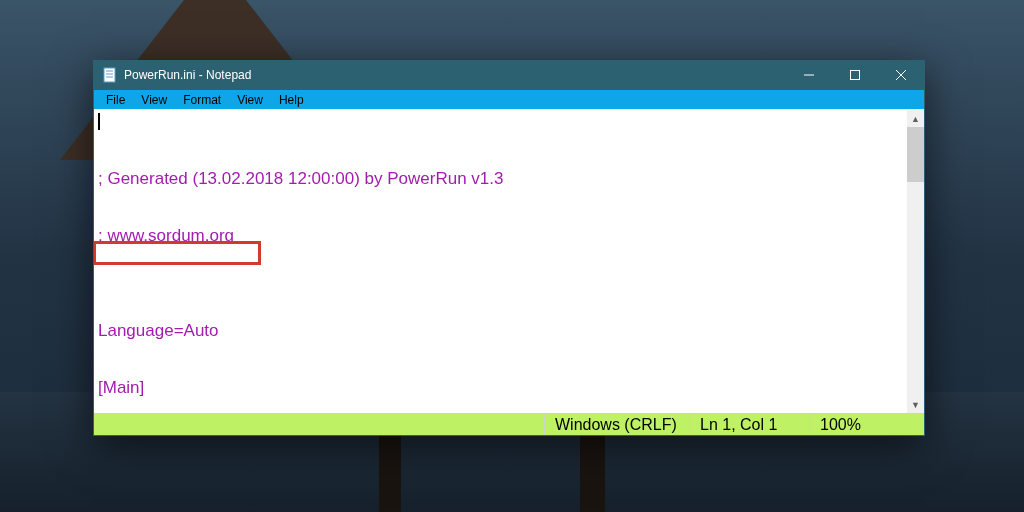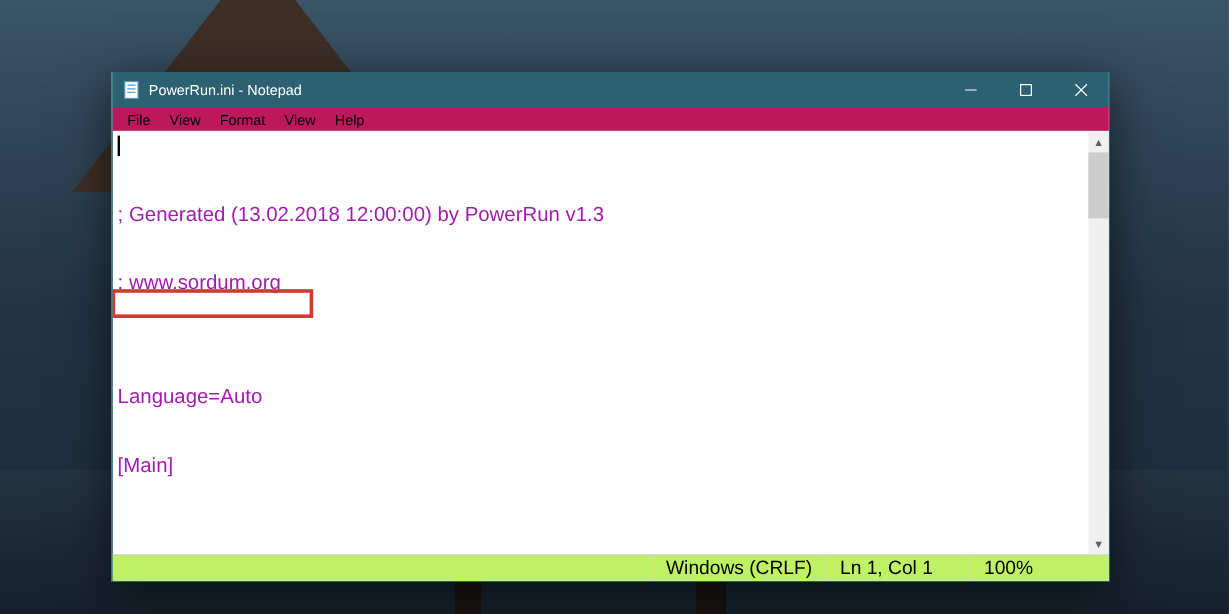--- a/index.html
+++ b/index.html
@@ -50,21 +50,21 @@
     height: 120px;
     background: linear-gradient(to bottom, rgba(40,55,70,0.6), rgba(20,30,40,0.8));
   }
 
   
   .window {
     position: absolute;
     top: 60px;
     left: 93px;
     width: 832px;
-    height: 425px;
+    height: 376px;
     background: #ffffff;
     box-shadow: 0 10px 40px rgba(0,0,0,0.6);
     display: flex;
     flex-direction: column;
     border: 1px solid #2b6171;
     border-top: none;
   }
   .titlebar {
     height: 30px;
     background: #2b6171;
@@ -90,21 +90,21 @@
     display: flex;
     align-items: center;
     justify-content: center;
     color: #ffffff;
     font-size: 10px;
   }
   .win-btn svg { width: 10px; height: 10px; }
 
   .menubar {
     height: 20px;
-    background: #be185d;
+    background: #0ea5e9;
     display: flex;
     align-items: center;
     padding: 0 4px;
     font-size: 12px;
     color: #000;
     border-bottom: 1px solid #f0f0f0;
   }
   .menu-item { padding: 2px 8px; }
 
   .editor-wrap {

